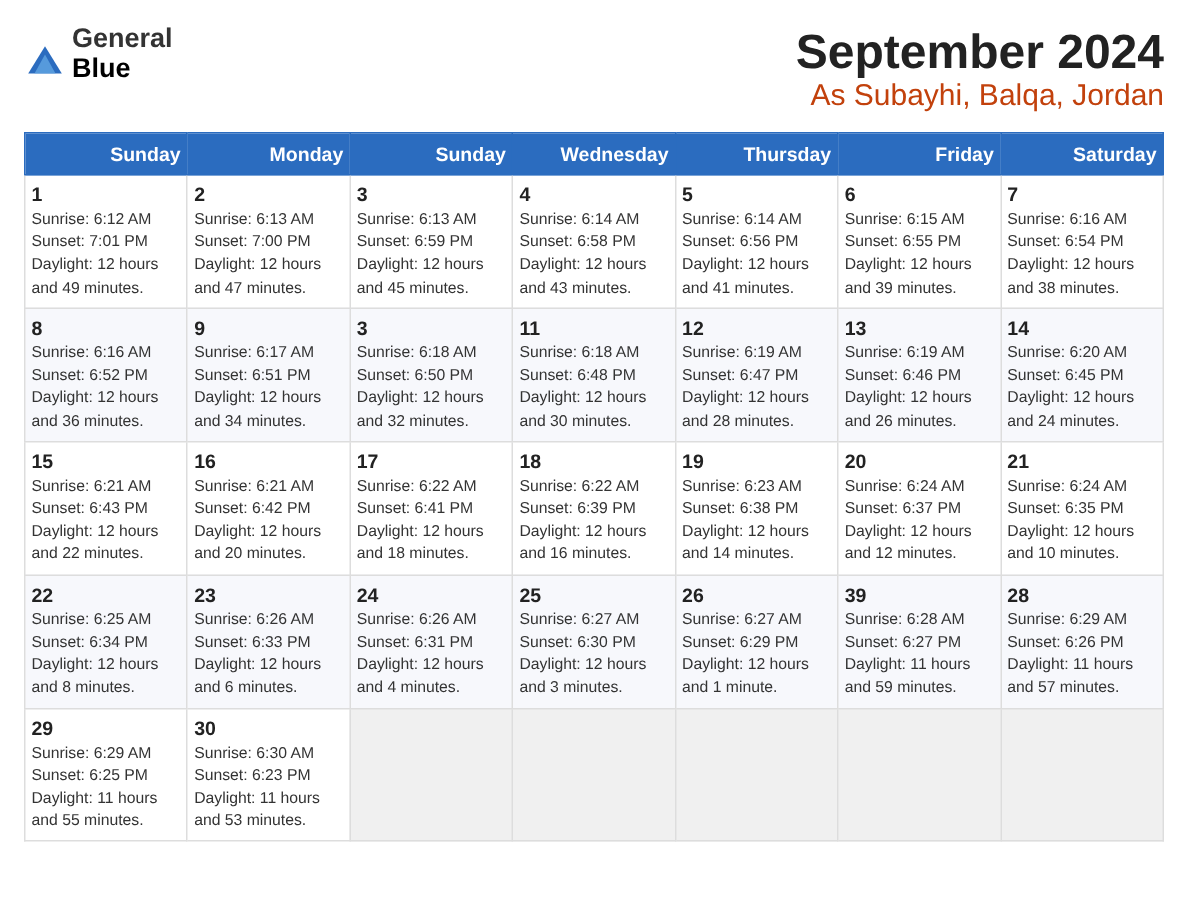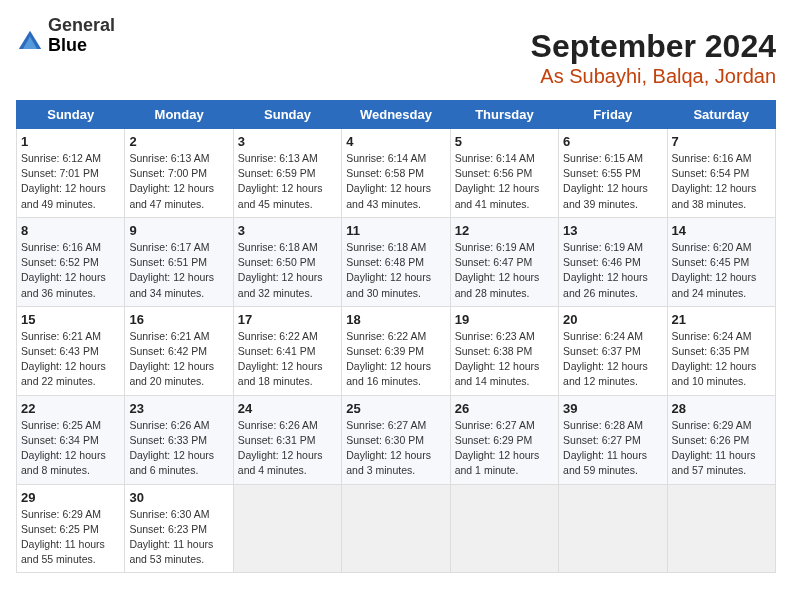--- a/index.html
+++ b/index.html
@@ -32,38 +32,37 @@
       width: 28px;
       height: 28px;
     }
     .title-block {
       text-align: right;
     }
     .month-title {
       font-size: 32px;
       font-weight: bold;
       color: #222;
-      margin-top: 12px;
     }
     .location {
       font-size: 20px;
       color: #c2410c;
     }
     .calendar {
       width: 100%;
       border-collapse: collapse;
       font-size: 11px;
     }
     .calendar thead tr {
       background-color: #2b6cbf;
     }
     .calendar thead th {
       color: #fff;
       padding: 6px 4px;
-      text-align: center;
+      text-align: right;
       font-size: 13px;
       font-weight: bold;
       border: 1px solid #2b6cbf;
     }
     .calendar tbody tr {
       border-bottom: 1px solid #ddd;
     }
     .calendar tbody td {
       vertical-align: top;
       padding: 5px 4px;

